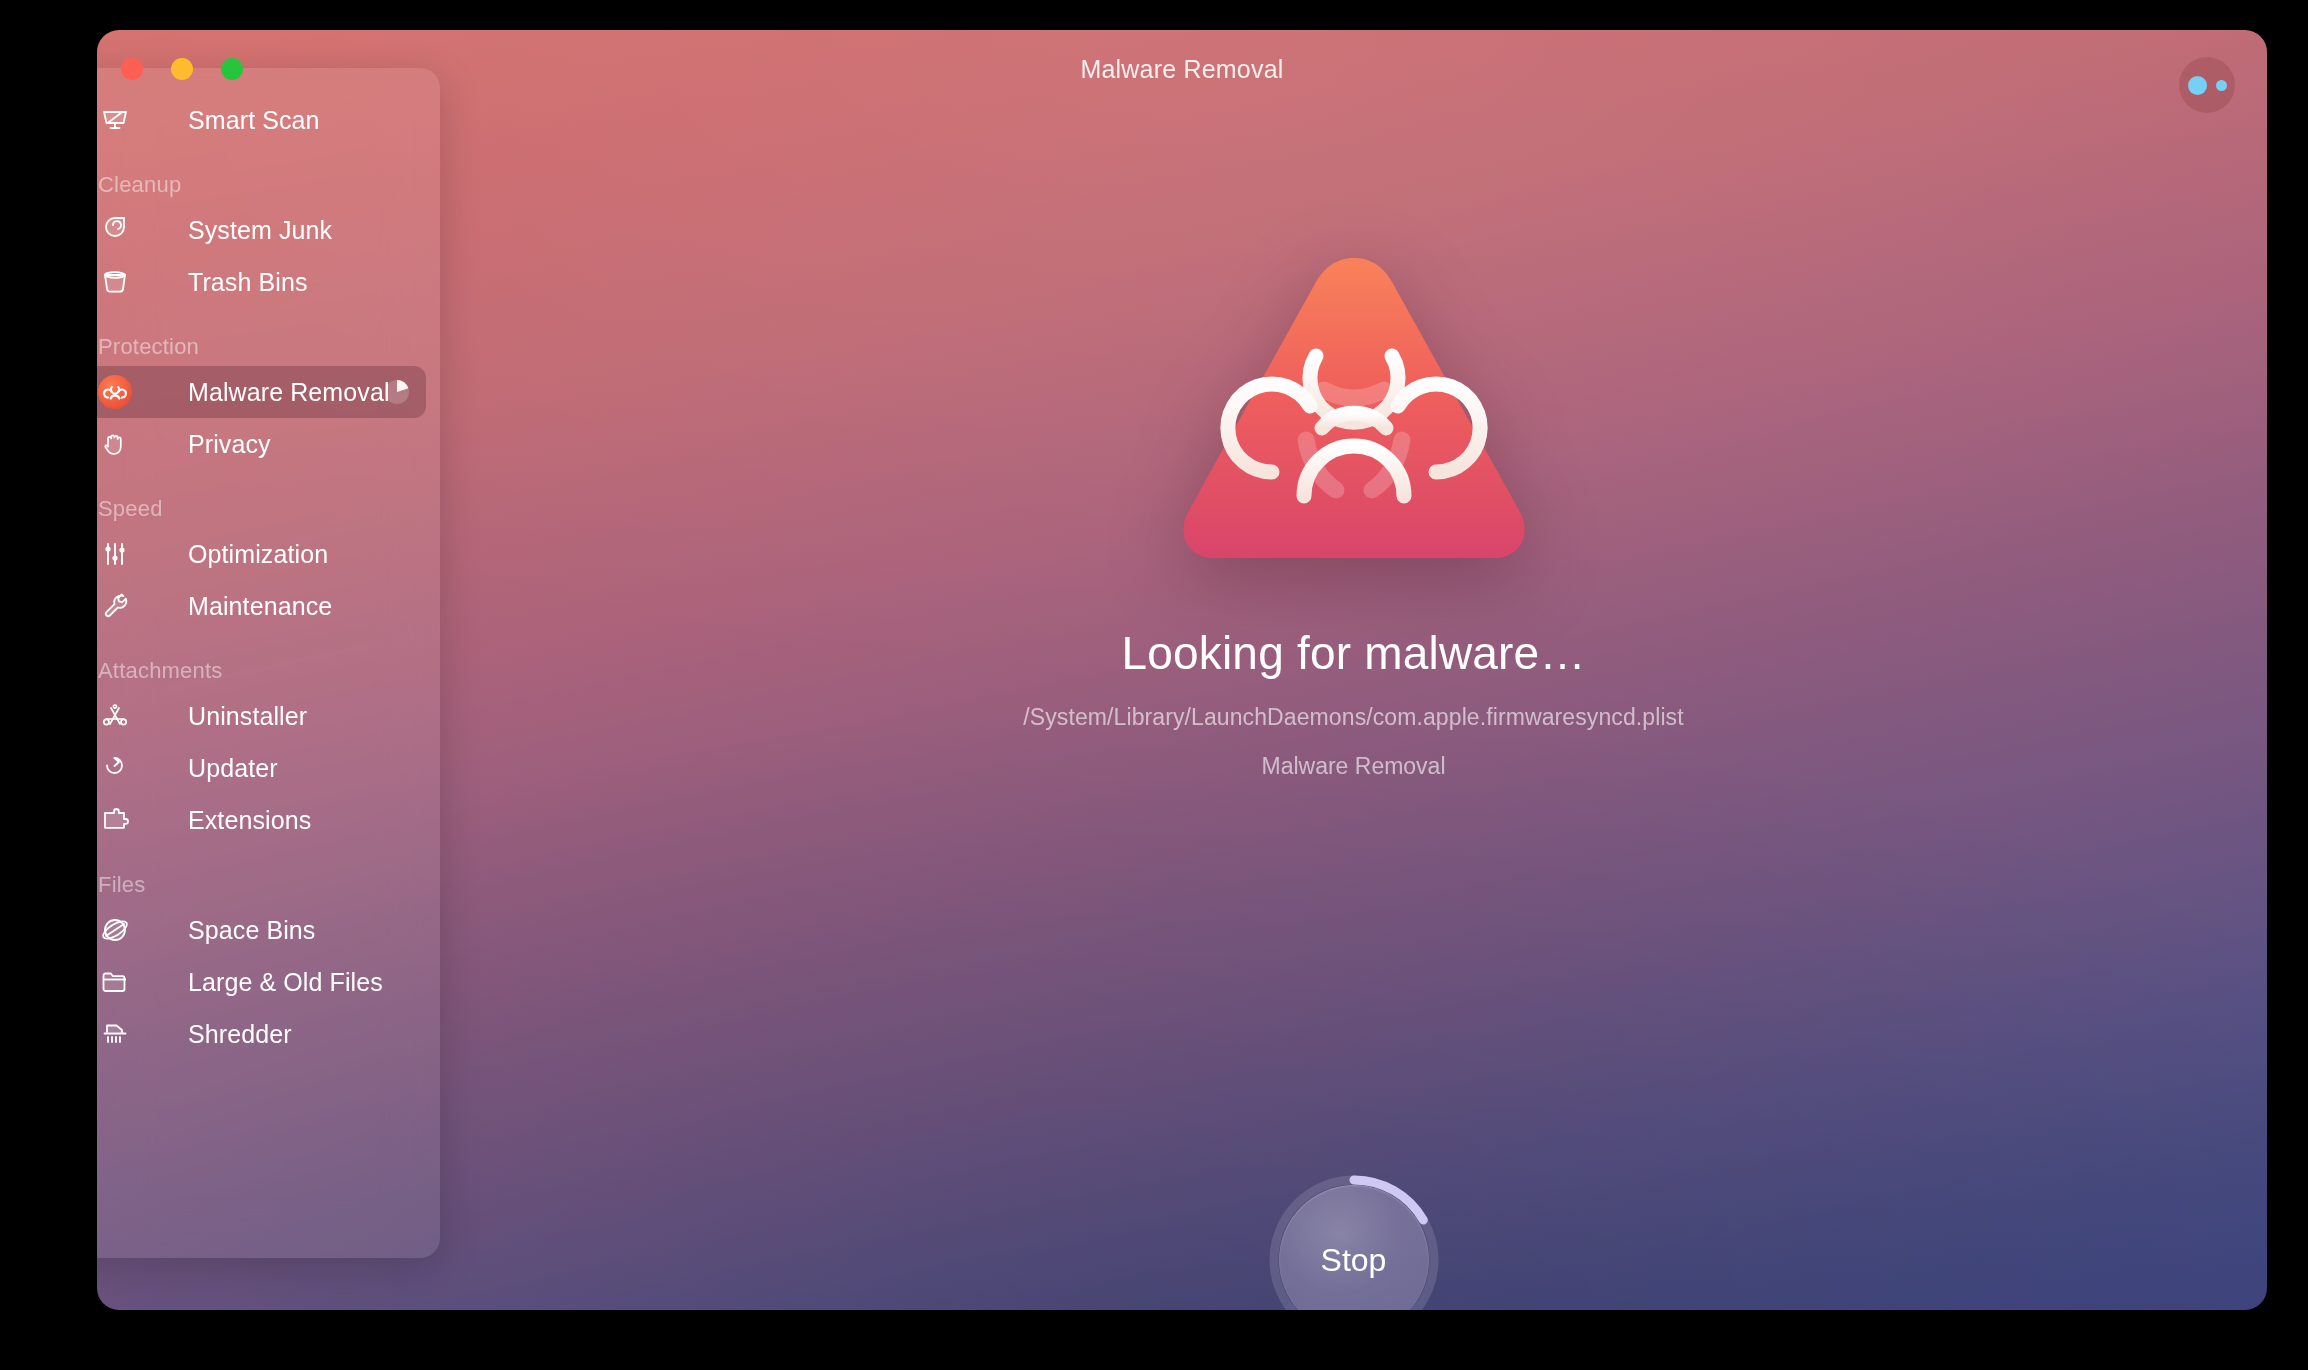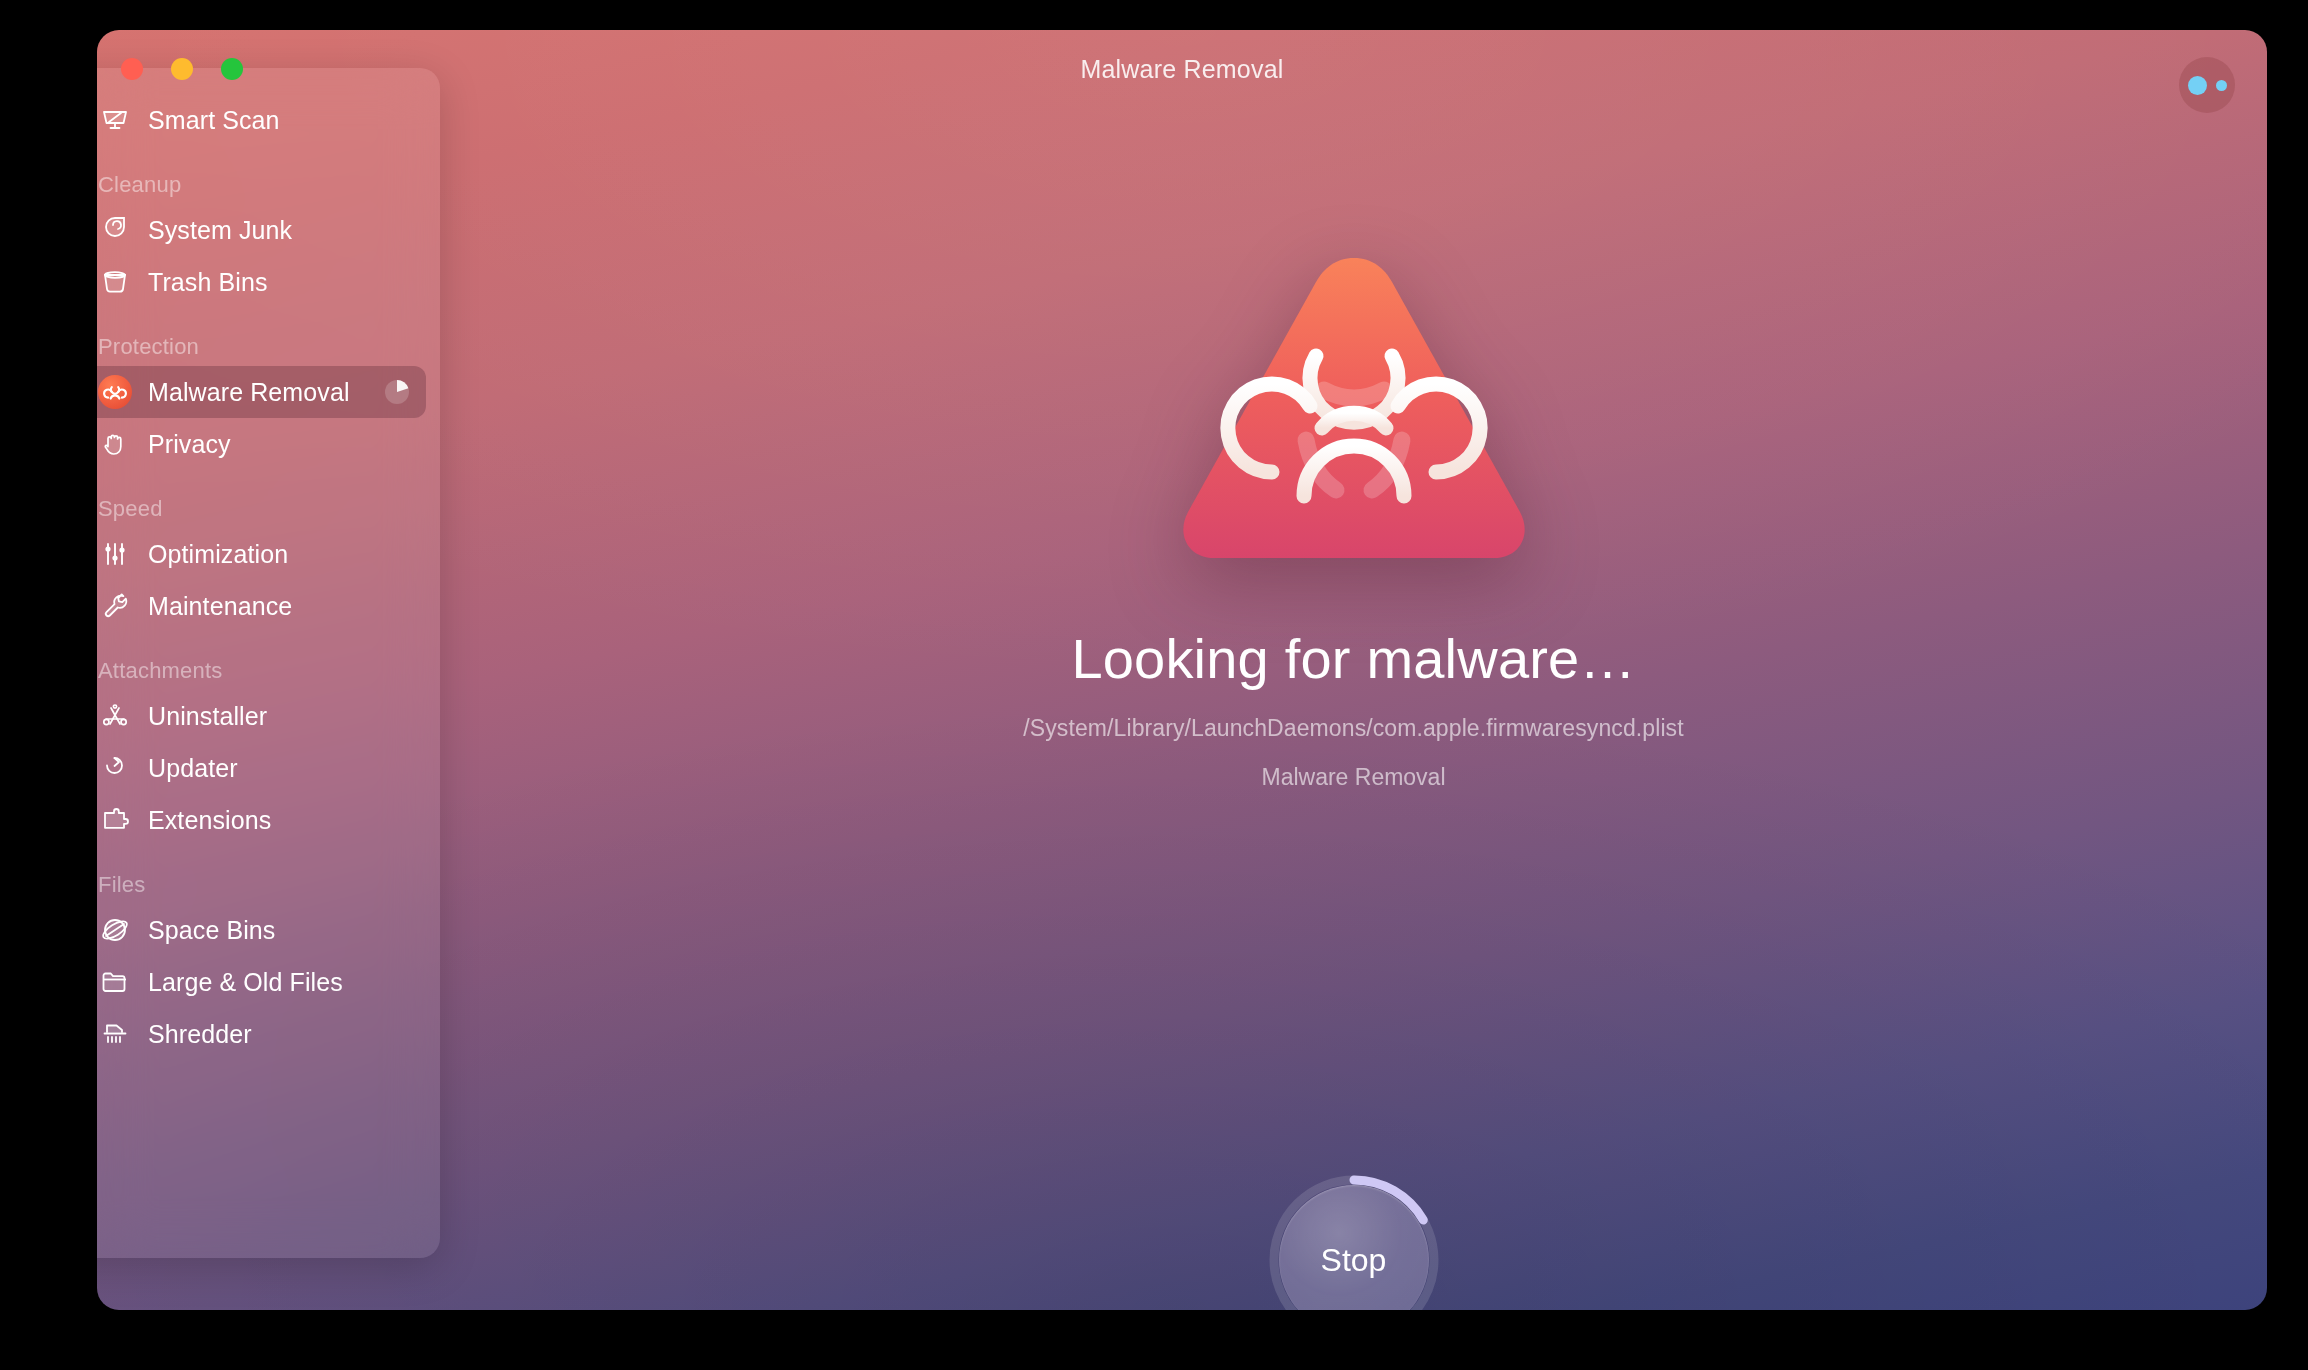--- a/index.html
+++ b/index.html
@@ -83,20 +83,21 @@
     overflow:hidden;
   }
 
   .nav-row{
     position:relative;
     display:flex; align-items:center;
     height:52px;
     margin:0 14px;
     padding-left:44px;
     border-radius:12px;
+    gap:40px;
   }
   .nav-row.selected{
     background:rgba(60,20,35,.26);
   }
   .nav-icon{
     width:34px; height:34px;
     flex:0 0 34px;
     display:flex; align-items:center; justify-content:center;
     margin-right:16px;
   }
@@ -137,21 +138,21 @@
   #hero-icon{
     margin-top:142px;
     width:356px; height:320px;
     position:relative;
   }
   #hero-icon svg{ display:block; filter:drop-shadow(0 22px 38px rgba(70,20,40,.35)); }
 
   #status-title{
     margin-top:56px;
     color:#ffffff;
-    font-size:56px;
+    font-size:46px;
     letter-spacing:.2px;
   }
   #status-path{
     margin-top:24px;
     color:rgba(255,255,255,.60);
     font-size:23px;
     letter-spacing:.1px;
   }
   #status-module{
     margin-top:22px;

